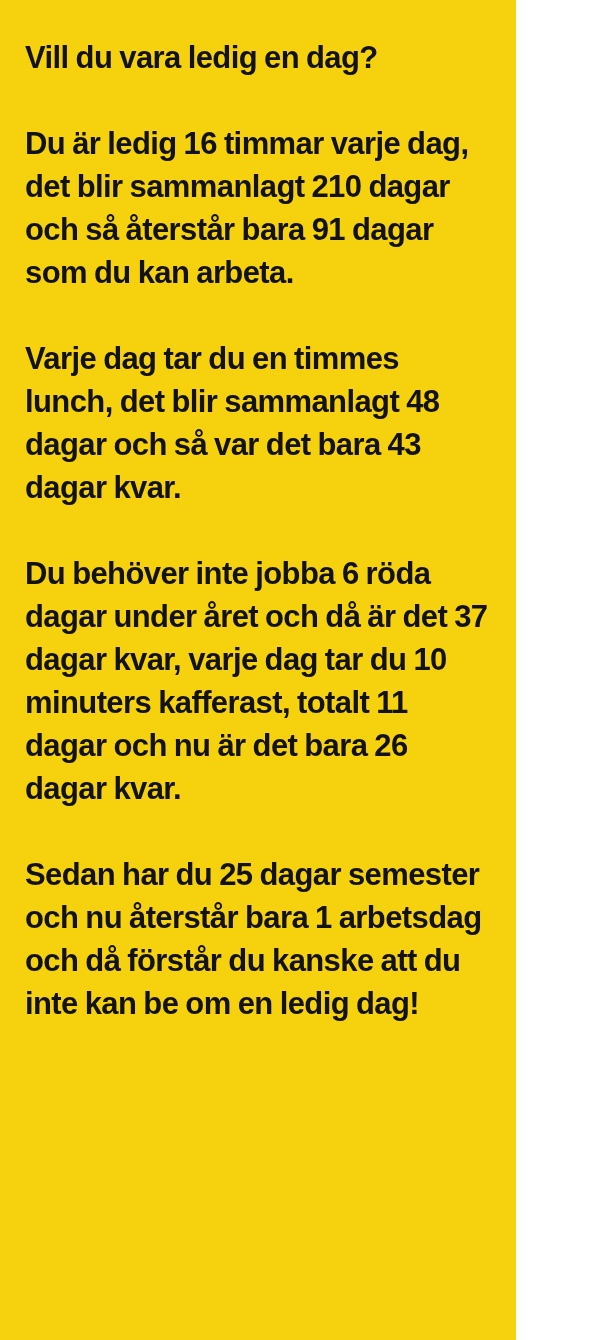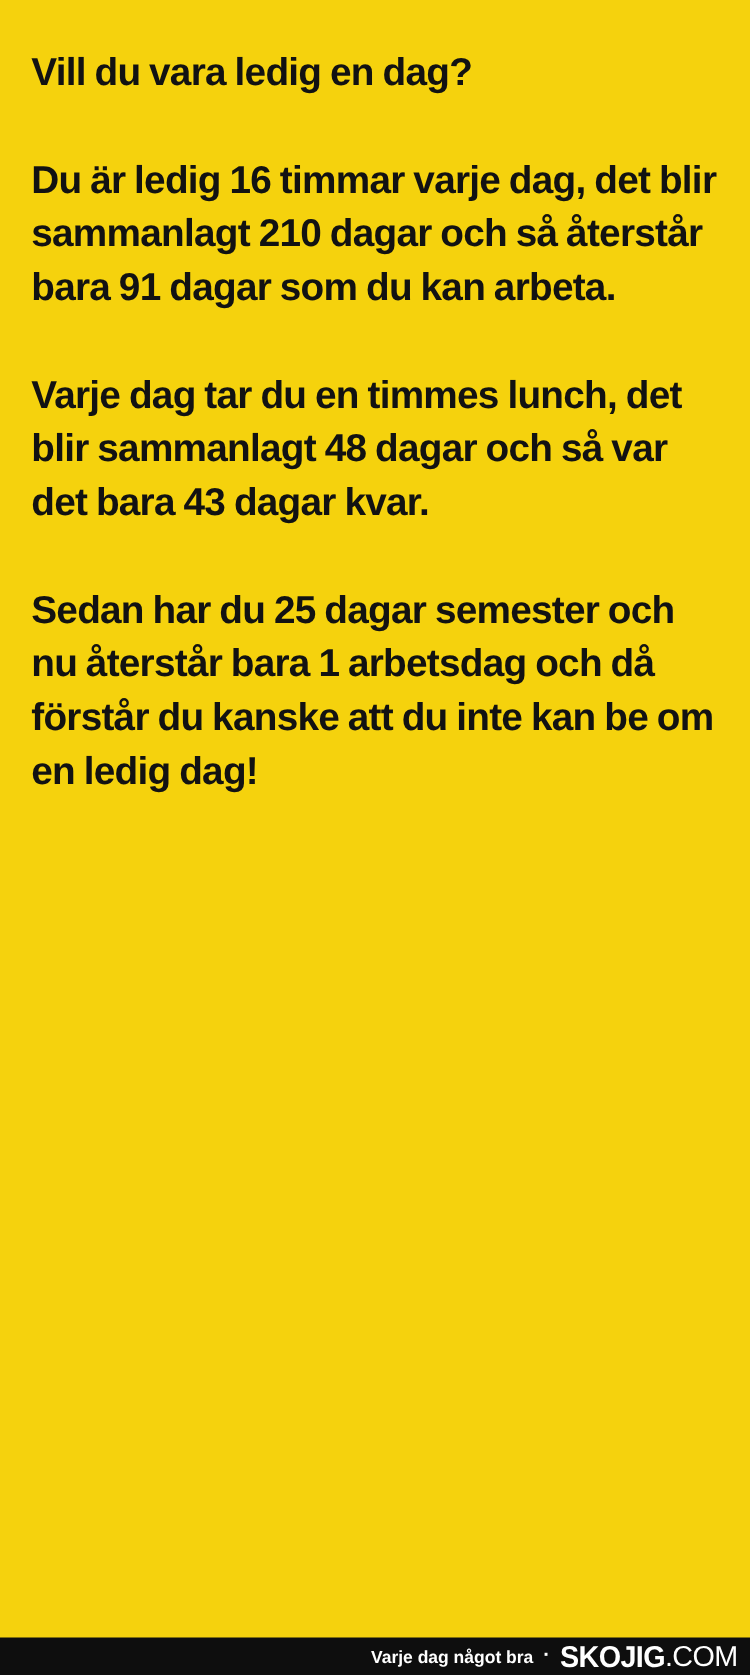--- a/index.html
+++ b/index.html
@@ -6,21 +6,21 @@
     margin: 0;
     padding: 0;
   }
   body {
     width: 600px;
     height: 1340px;
     font-family: "Liberation Sans", sans-serif;
     overflow: hidden;
   }
   .poster {
-    width: 600px;
+    width: 516px;
     height: 1340px;
     display: flex;
     flex-direction: column;
     box-sizing: border-box;
   }
   .content {
     flex: 1 1 auto;
     box-sizing: border-box;
     padding: 36px 24px 0 25px;
   }
@@ -70,23 +70,16 @@
   }
 </style>
 </head>
 <body>
 
 <div class="poster" style="background: rgb(245, 210, 13);">
   <div class="content" style="color: rgb(18, 18, 18);">
     <p class="para">Vill du vara ledig en dag?</p>
     <p class="para">Du är ledig 16 timmar varje dag, det blir sammanlagt 210 dagar och så återstår bara 91 dagar som du kan arbeta.</p>
     <p class="para">Varje dag tar du en timmes lunch, det blir sammanlagt 48 dagar och så var det bara 43 dagar kvar.</p>
+    <p class="para">Du behöver inte jobba 6 röda dagar under året och då är det 37 dagar kvar, varje dag tar du 10 minuters kafferast, totalt 11 dagar och nu är det bara 26 dagar kvar.</p>
     <p class="para">Sedan har du 25 dagar semester och nu återstår bara 1 arbetsdag och då förstår du kanske att du inte kan be om en ledig dag!</p>
-  </div>
-  <div class="footer" style="background: rgb(14, 14, 14); color: rgb(255, 255, 255);">
-    <span class="footer-tagline">Varje dag något bra</span>
-    <span class="footer-sep">·</span>
-    <span class="brand">
-      <span class="brand-name">SKOJIG</span>
-      <span class="brand-suffix">.COM</span>
-    </span>
   </div>
 </div>
 
 </body></html>

